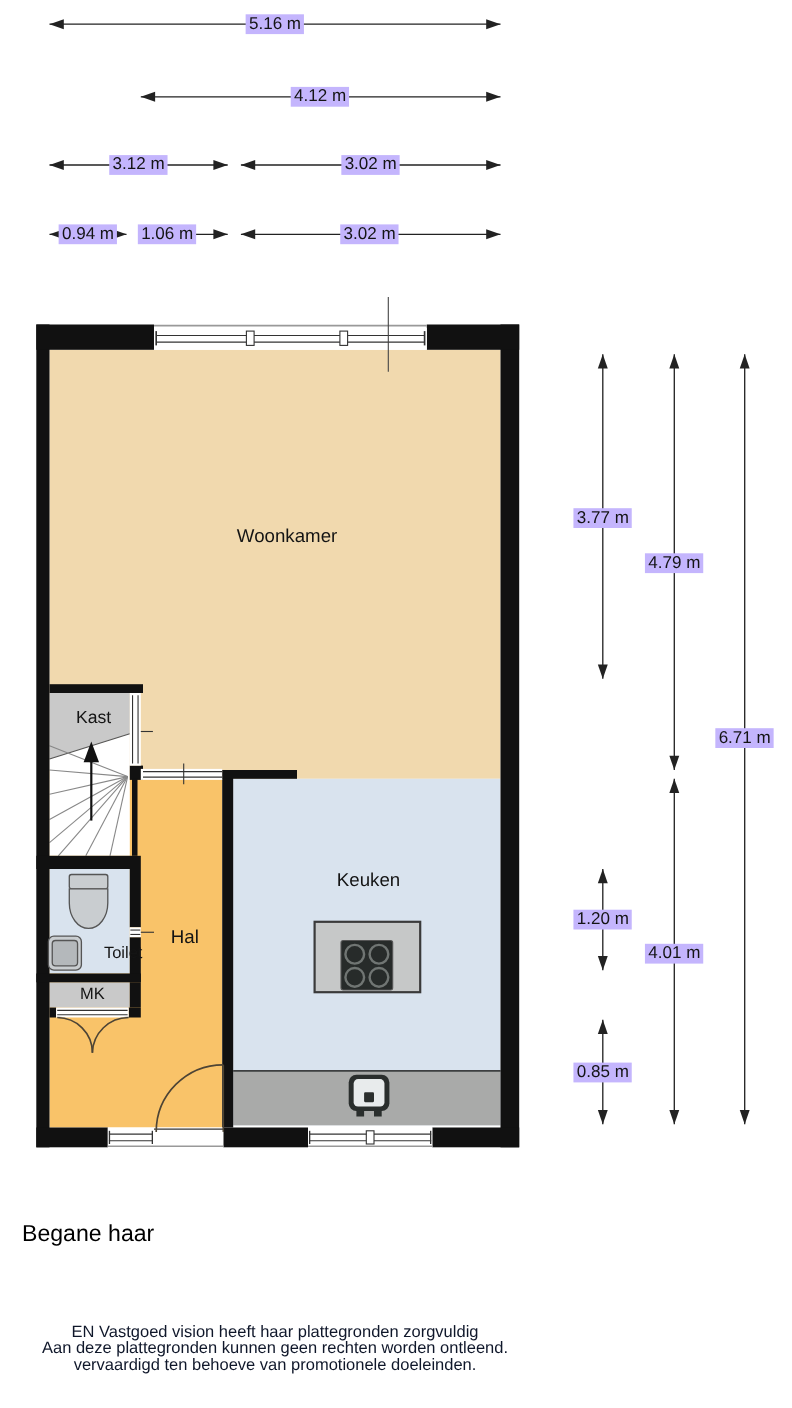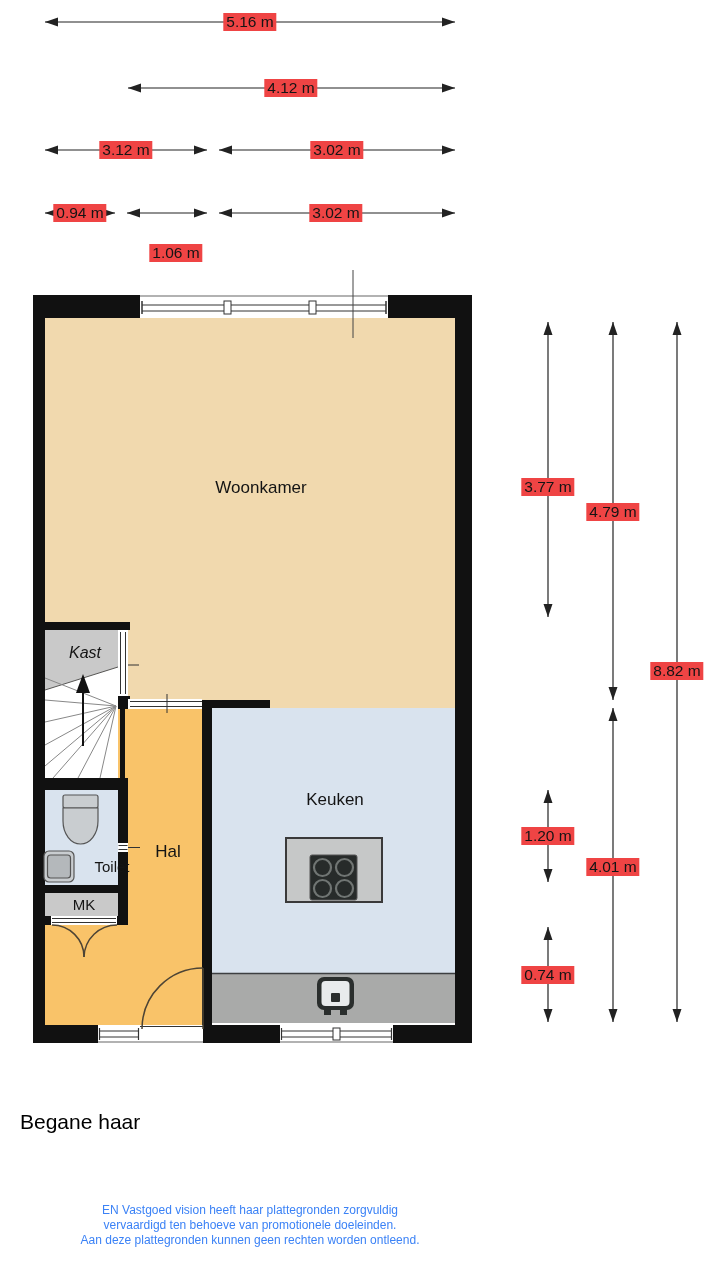--- a/index.html
+++ b/index.html
@@ -5,27 +5,27 @@
   html,body{margin:0;padding:0;background:#fff;}
   #stage{
     position:relative;width:720px;height:1280px;background:#ffffff;overflow:hidden;
     font-family:"Liberation Sans", sans-serif;color:#111;
   }
   #plan-svg{position:absolute;left:0;top:0;}
   .lbl{
     position:absolute;transform:translate(-50%,-50%);
     white-space:nowrap;color:#141414;
   }
-  .dim{font-size:15.5px;background:#ef4444;padding:0 3px;line-height:18px;}
+  .dim{font-size:15.5px;background:#c4b5fd;padding:0 3px;line-height:18px;}
   .room{font-size:17px;background:transparent;}
   .room-sm{font-size:15px;background:transparent;}
   #floor-title{position:absolute;left:20px;top:1110px;font-size:21px;color:#000;}
   #footer{
     position:absolute;left:30px;top:1203px;width:440px;text-align:center;
-    font-size:12px;line-height:15px;color:#3b82f6;
+    font-size:15px;line-height:15px;color:#0f172a;
   }
 </style>
 </head>
 <body>
 
 <div id="stage">
 
   <svg id="plan-svg" width="720" height="1280" viewBox="0 0 720 1280">
 
     <g>
@@ -213,38 +213,38 @@
       <polygon points="548,927 543.5,940 552.5,940" stroke="none"></polygon>
       <polygon points="548,1022 543.5,1009 552.5,1009" stroke="none"></polygon>
     </g>
   </svg>
 
   <div class="lbl dim" style="left:250px;top:22px;">5.16 m</div>
   <div class="lbl dim" style="left:291px;top:88px;">4.12 m</div>
   <div class="lbl dim" style="left:126px;top:150px;">3.12 m</div>
   <div class="lbl dim" style="left:337px;top:150px;">3.02 m</div>
   <div class="lbl dim" style="left:80px;top:213px;">0.94 m</div>
-  <div class="lbl dim" style="left:176px;top:213px;margin-top:40px;">1.06 m</div>
+  <div class="lbl dim" style="left:152px;top:213px;">1.06 m</div>
   <div class="lbl dim" style="left:336px;top:213px;">3.02 m</div>
 
-  <div class="lbl dim" style="left:548px;top:487px;">3.77 m</div>
+  <div class="lbl dim" style="left:548px;top:471px;">3.77 m</div>
   <div class="lbl dim" style="left:613px;top:512px;">4.79 m</div>
-  <div class="lbl dim" style="left:677px;top:671px;">8.82 m</div>
+  <div class="lbl dim" style="left:677px;top:671px;">6.71 m</div>
   <div class="lbl dim" style="left:548px;top:836px;">1.20 m</div>
   <div class="lbl dim" style="left:613px;top:867px;">4.01 m</div>
-  <div class="lbl dim" style="left:548px;top:975px;">0.74 m</div>
+  <div class="lbl dim" style="left:548px;top:975px;">0.85 m</div>
 
   <div class="lbl room" style="left:261px;top:488px;">Woonkamer</div>
-  <div class="lbl room" style="left:85px;top:653px;font-size:16px;font-style:italic;">Kast</div>
+  <div class="lbl room" style="left:85px;top:653px;font-size:16px;">Kast</div>
   <div class="lbl room" style="left:168px;top:852px;">Hal</div>
   <div class="lbl room-sm" style="left:90px;top:866px;padding-left:44px;">Toilet</div>
   <div class="lbl room-sm" style="left:84px;top:904px;">MK</div>
   <div class="lbl room" style="left:335px;top:800px;">Keuken</div>
 
   <div id="floor-title">Begane haar</div>
 
   <div id="footer">
     <div>EN Vastgoed vision heeft haar plattegronden zorgvuldig</div>
+    <div>Aan deze plattegronden kunnen geen rechten worden ontleend.</div>
     <div>vervaardigd ten behoeve van promotionele doeleinden.</div>
-    <div>Aan deze plattegronden kunnen geen rechten worden ontleend.</div>
   </div>
 
 </div>
 
 </body></html>

